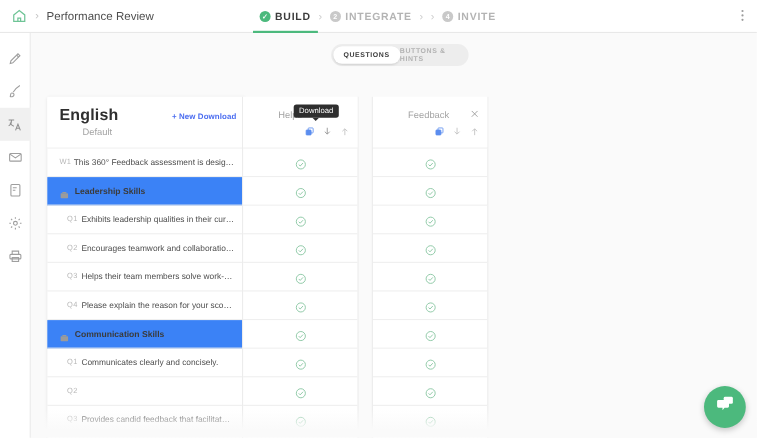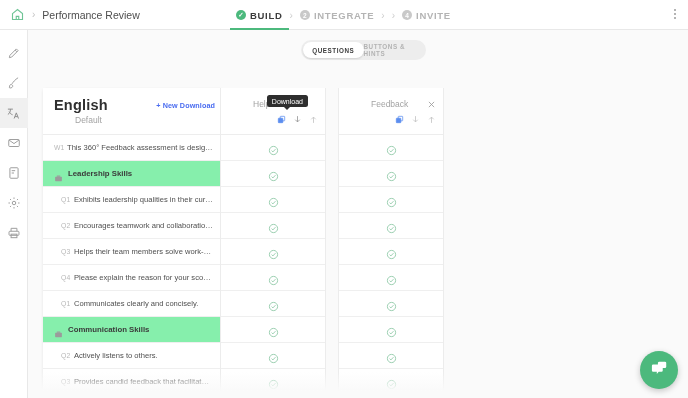--- a/index.html
+++ b/index.html
@@ -109,21 +109,21 @@
     border-left: 3px solid transparent; border-right: 3px solid transparent;
     border-top: 3px solid #2e2e2e;
   }
 
   
   .rows { border-top: 1px solid #ededed; }
   .row {
     height: 26px; border-bottom: 1px solid #efefef;
     display: flex; align-items: center;
   }
-  .row.section { background: #86efac; }
+  .row.section { background: #3b82f6; }
   .col-en .row { padding: 0 10px 0 11px; }
   .col-ces .row, .col-ron .row { justify-content: center; }
 
   .qnum { font-size: 6.8px; color: #b8b8b8; width: 13px; flex: 0 0 13px; letter-spacing: .2px; }
   .qnum.ind { margin-left: 7px; }
   .qtext {
     font-size: 7.6px; color: #4f4f4f; white-space: nowrap; overflow: hidden;
     text-overflow: ellipsis; flex: 1;
   }
   .sec-ic { width: 9px; height: 9px; margin-right: 5px; flex: 0 0 9px; }
@@ -283,34 +283,33 @@
             <span class="qtext">Encourages teamwork and collaboration acro…</span>
           </div>
           <div class="row">
             <span class="qnum ind">Q3</span>
             <span class="qtext">Helps their team members solve work-related…</span>
           </div>
           <div class="row">
             <span class="qnum ind">Q4</span>
             <span class="qtext">Please explain the reason for your scores in le…</span>
           </div>
-          <div class="row">
-            <span class="qnum ind">Q1</span>
-            <span class="qtext">Communicates clearly and concisely.</span>
-          </div>
           <div class="row section">
             <span class="sec-ic"><svg viewBox="0 0 24 24" width="9" height="9" fill="#9b9b9b">
                 <rect x="3" y="7" width="18" height="12" rx="1.6"></rect>
                 <rect x="7" y="4" width="10" height="3" rx="1"></rect>
               </svg></span>
             <span class="sec-label">Communication Skills</span>
           </div>
           <div class="row">
+            <span class="qnum ind">Q1</span>
+            <span class="qtext">Communicates clearly and concisely.</span>
+          </div>
+          <div class="row">
             <span class="qnum ind">Q2</span>
-            <span class="qtext">Actively listens to others.</span>
           </div>
           <div class="row">
             <span class="qnum ind">Q3</span>
             <span class="qtext">Provides candid feedback that facilitates impr…</span>
           </div>
           <div class="row">
             <span class="qnum ind">Q4</span>
             <span class="qtext">Please explain the reason for your scores in co…</span>
           </div>
         </div>

